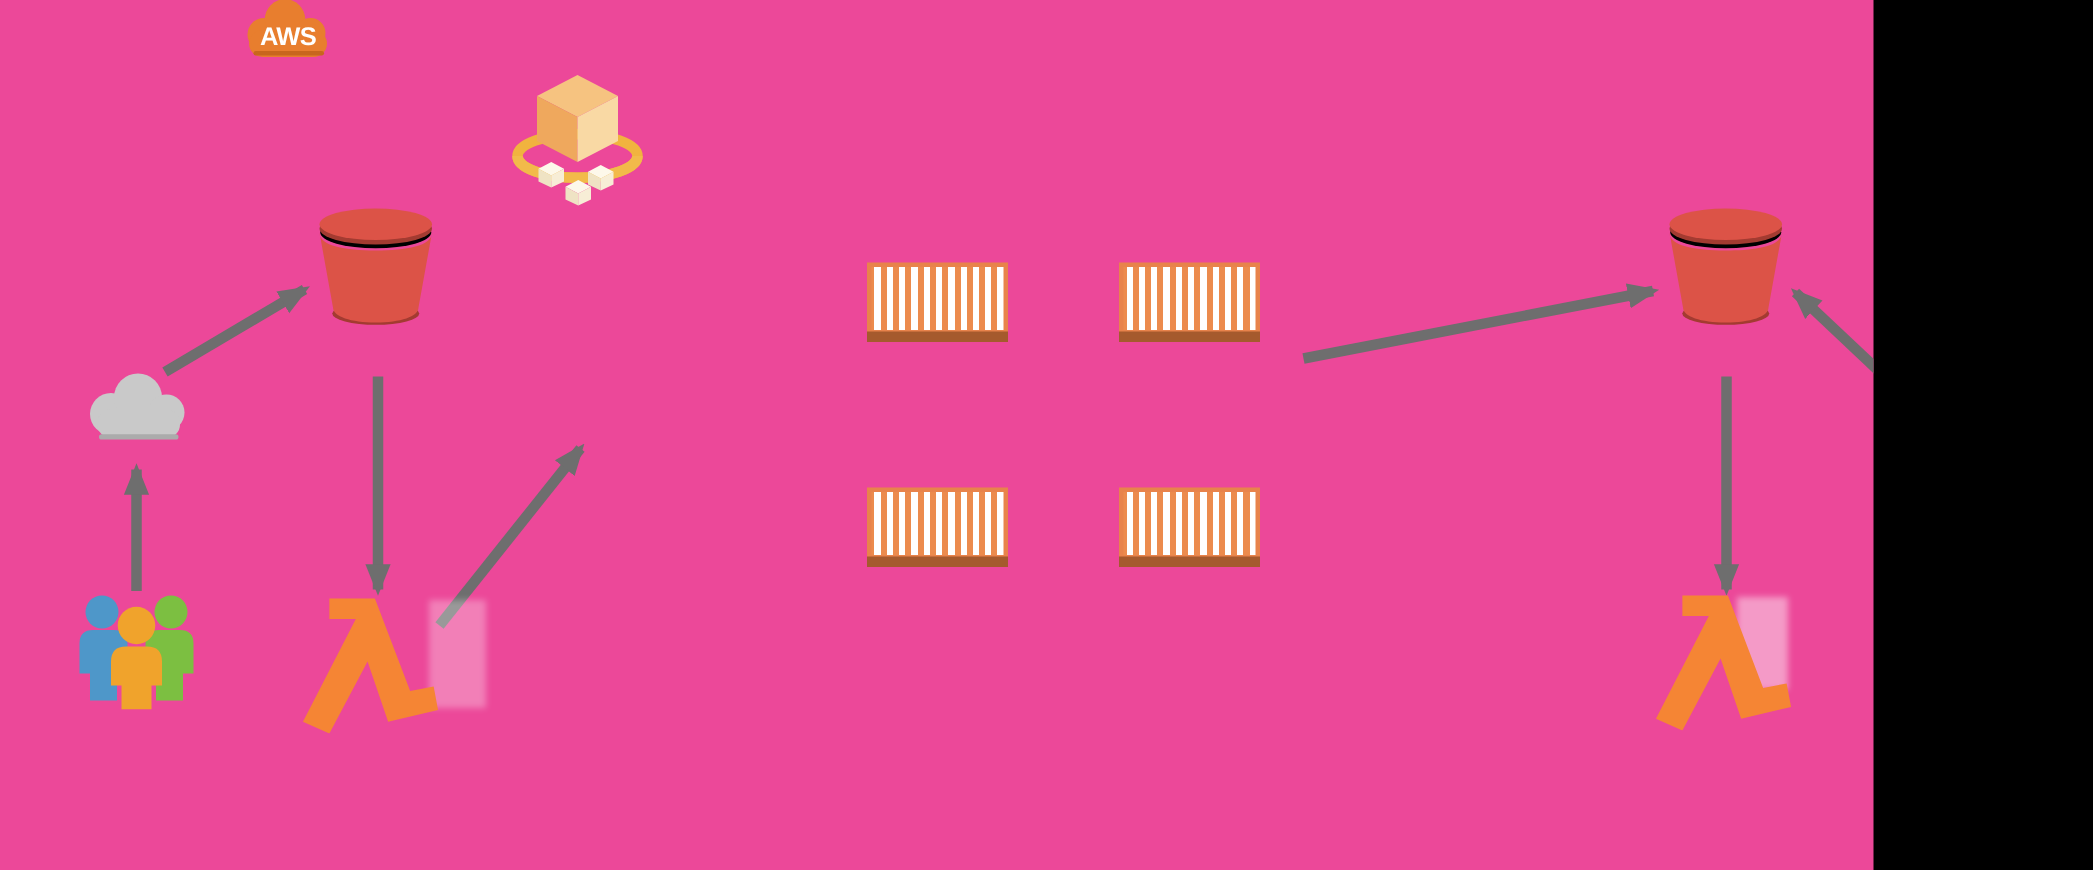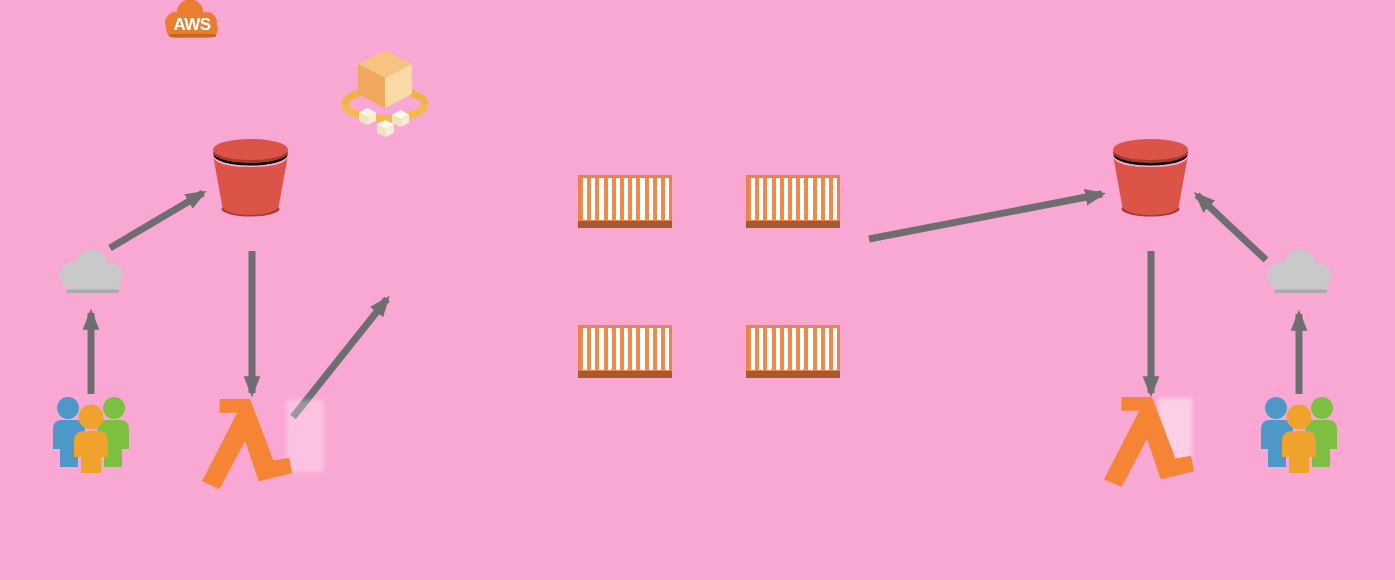--- a/index.html
+++ b/index.html
@@ -1,16 +1,16 @@
 <!DOCTYPE html>
 <html><head>
 <meta charset="utf-8">
 <style>
   html,body{margin:0;padding:0;background:#000;}
-  .stage{position:relative;width:1395px;height:580px;background:#f9a8d4;overflow:hidden;
+  .stage{position:relative;width:1249px;height:580px;background:#ec4899;overflow:hidden;
          font-family:"Liberation Sans",sans-serif;}
   .node{position:absolute;}
   svg{display:block;}
   .arrow-layer{position:absolute;left:0;top:0;width:1395px;height:580px;}
 
   
   .container-icon{width:94px;height:53px;background:#E8834B;}
   .container-stripes{position:absolute;left:3px;right:3px;top:3px;bottom:8px;
       background:repeating-linear-gradient(90deg,#EC8B4D 0 2px,#FFFFFF 2px 6.2px,#EC8B4D 6.2px 8.2px);}
   .container-base{position:absolute;left:0;right:0;bottom:0;height:7px;background:#A55A2D;}

